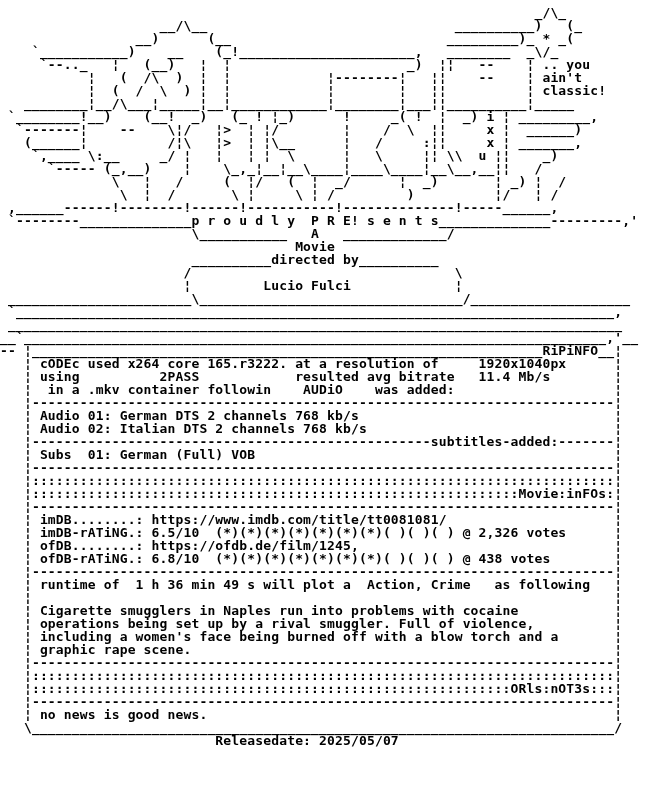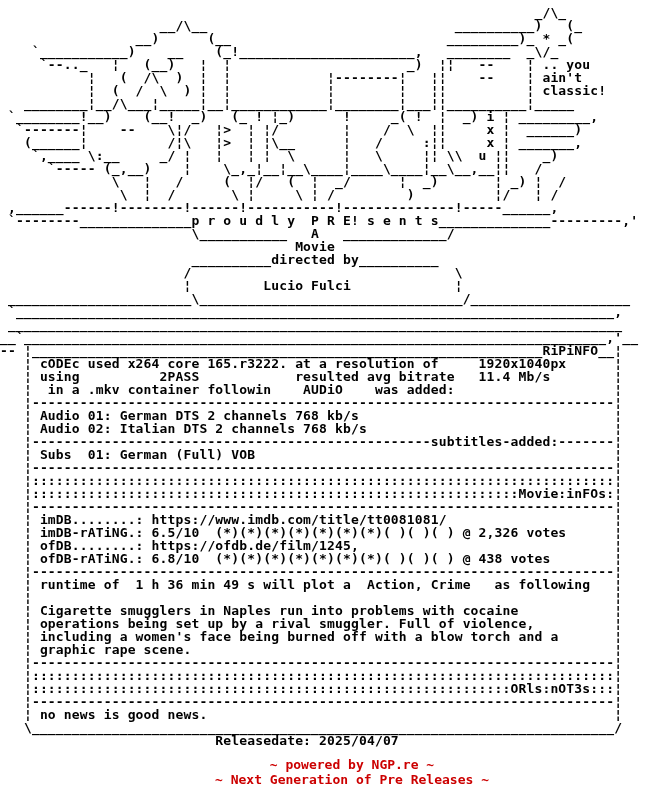--- a/index.html
+++ b/index.html
@@ -92,20 +92,16 @@
    ¦ operations being set up by a rival smuggler. Full of violence,          ¦
    ¦ including a women's face being burned off with a blow torch and a       ¦
    ¦ graphic rape scene.                                                     ¦
    ¦-------------------------------------------------------------------------¦
    ¦:::::::::::::::::::::::::::::::::::::::::::::::::::::::::::::::::::::::::¦
    ¦::::::::::::::::::::::::::::::::::::::::::::::::::::::::::::ORls:nOT3s:::¦
    ¦-------------------------------------------------------------------------¦
    ¦ no news is good news.                                                   ¦
    \_________________________________________________________________________/</pre>
 
-  <pre class="mono">                           Releasedate: 2025/04/07</pre>
+  <pre class="mono">                           Releasedate: 2025/05/07</pre>
 
-  <div class="footer-block">
-    <div class="footer-line" style="color: rgb(204, 0, 0);">~ powered by NGP.re ~</div>
-    <div class="footer-line" style="color: rgb(204, 0, 0);">~ Next Generation of Pre Releases ~</div>
-  </div>
 
 </div>
 
 </body></html>

